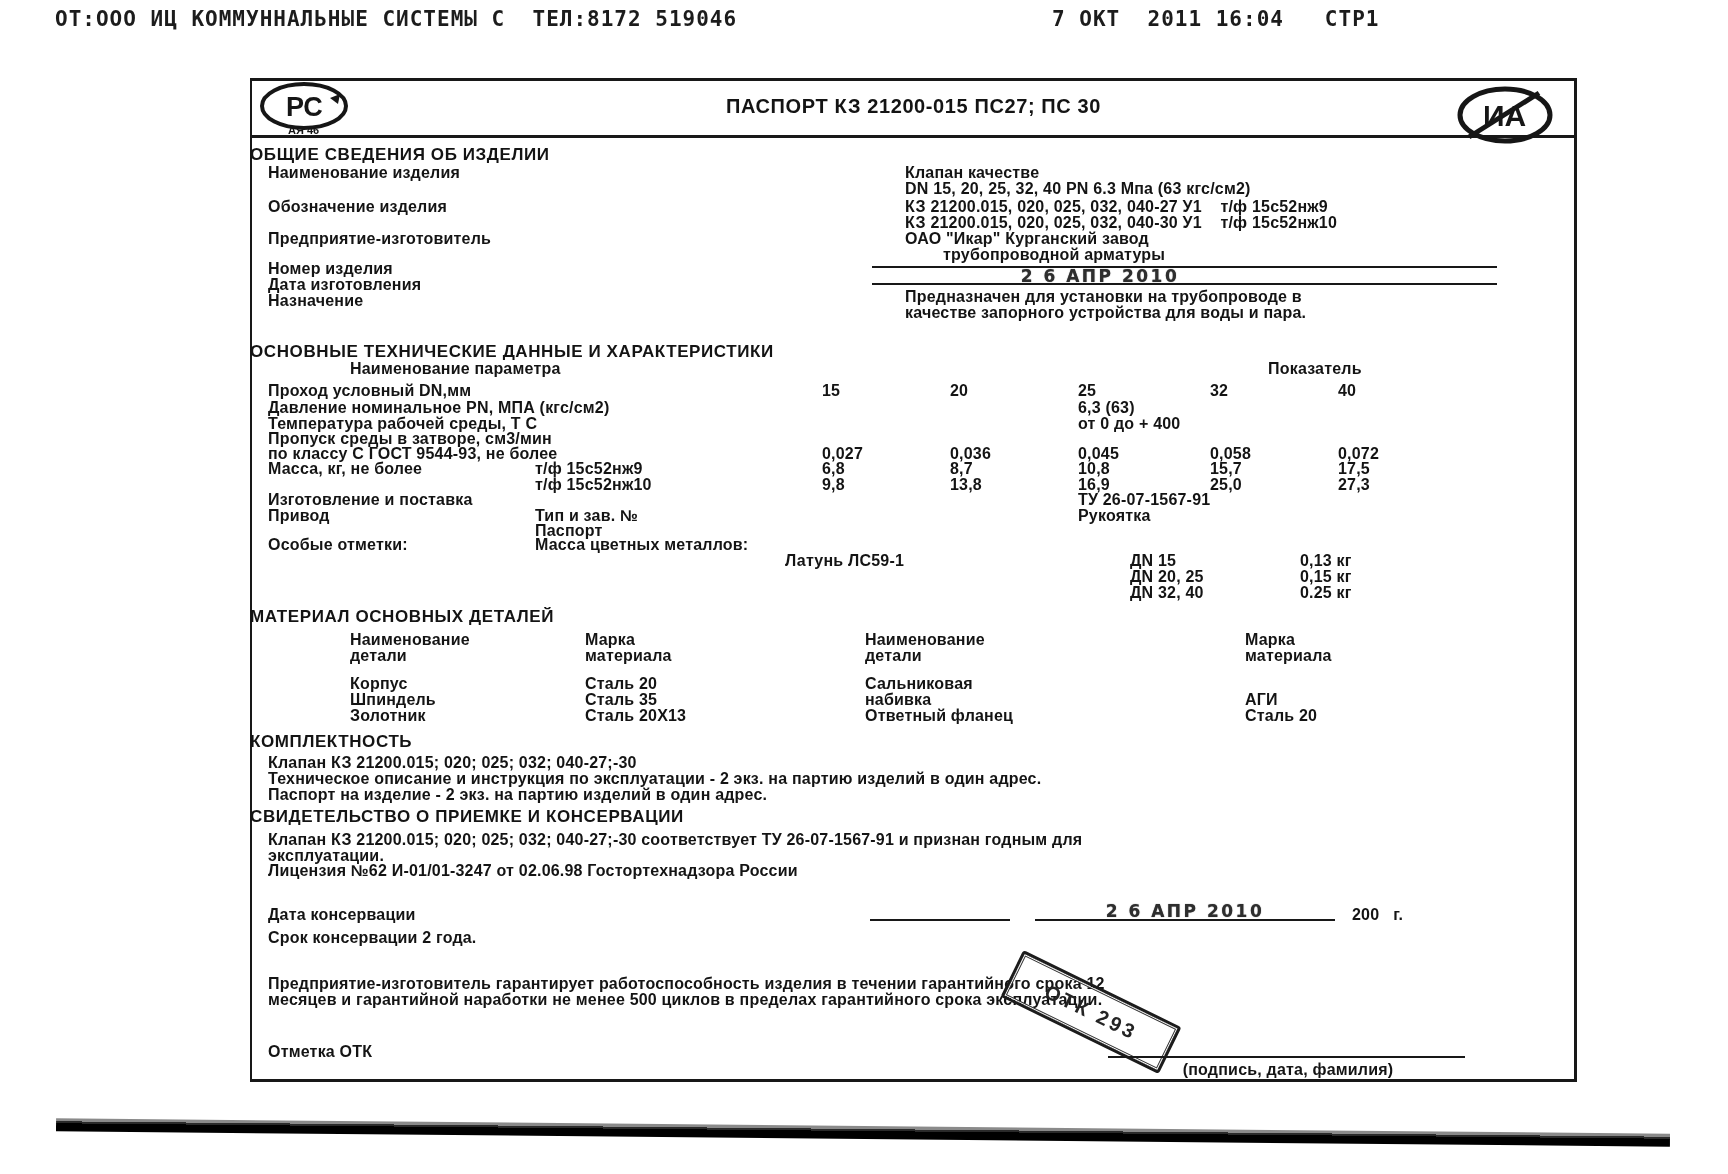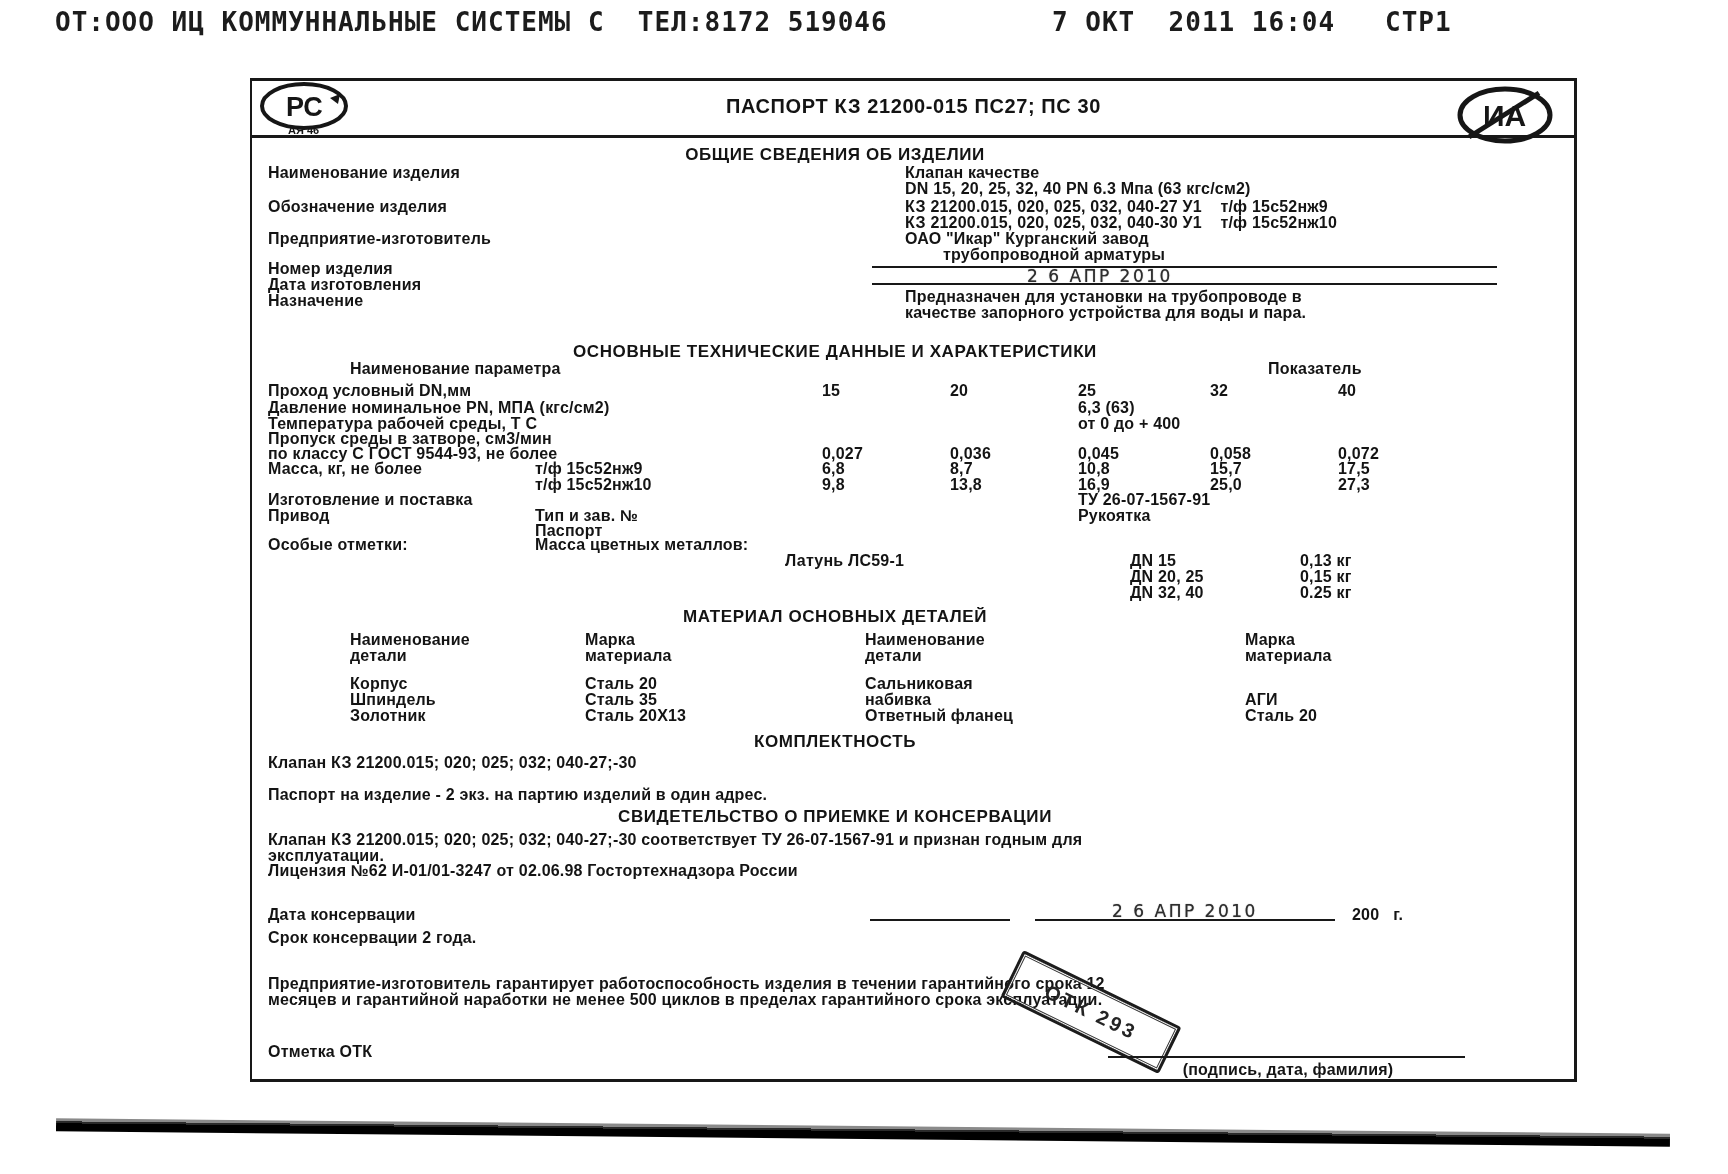--- a/index.html
+++ b/index.html
@@ -1,25 +1,25 @@
 <!DOCTYPE html>
 <html><head>
 <meta charset="utf-8">
 <style>
   html,body{margin:0;padding:0;background:#ffffff;}
   .page{position:relative;width:1728px;height:1174px;background:#fff;overflow:hidden;
         font-family:"Liberation Sans",sans-serif;color:#141414;}
   .t{position:absolute;white-space:pre;font-weight:700;font-size:16px;letter-spacing:.2px;line-height:1;}
   .sec{font-size:17px;letter-spacing:.6px;}
-  .ctr{left:250px;width:1170px;text-align:center;}
+  .ctr{left:250px;width:1170px;}
   .ttl{left:250px;width:1327px;text-align:center;font-size:20px;letter-spacing:.6px;}
   .ln{position:absolute;background:#181818;}
   .fax{position:absolute;white-space:pre;font-family:"DejaVu Sans Mono",monospace;font-weight:700;
-       font-size:26px;letter-spacing:1px;color:#1c1c1c;line-height:1;}
-  .stampdate{position:absolute;white-space:pre;font-family:"DejaVu Sans",sans-serif;font-weight:400;
+       font-size:21px;letter-spacing:1px;color:#1c1c1c;line-height:1;}
+  .stampdate{position:absolute;white-space:pre;font-family:"DejaVu Sans",sans-serif;font-weight:700;
        font-size:17px;letter-spacing:2.5px;color:#2e2e2e;text-shadow:0 0 1px #666;text-align:center;line-height:1;}
   .otk{position:absolute;left:1003px;top:986px;width:170px;height:46px;border:3px solid #1c1c1c;
        transform:rotate(26deg);display:flex;align-items:center;justify-content:center;
        font-weight:700;font-size:20px;letter-spacing:3px;color:#242424;border-radius:3px;
        box-shadow:inset 0 0 0 1px #fff, inset 0 0 0 2px #333;}
   .artifact{position:absolute;left:56px;top:1126px;width:1614px;height:13px;transform:rotate(.55deg);
        background:linear-gradient(#8a8a8a 0 3px,#2a2a2a 3px 5px,#000 5px 100%);}
   svg text{font-family:"Liberation Sans",sans-serif;}
 </style>
 </head>
@@ -140,20 +140,21 @@
   <span class="t" style="left:585px;top:692px">Сталь 35</span>
   <span class="t" style="left:865px;top:692px">набивка</span>
   <span class="t" style="left:1245px;top:692px">АГИ</span>
   <span class="t" style="left:350px;top:708px">Золотник</span>
   <span class="t" style="left:585px;top:708px">Сталь 20Х13</span>
   <span class="t" style="left:865px;top:708px">Ответный фланец</span>
   <span class="t" style="left:1245px;top:708px">Сталь 20</span>
 
   <span class="t sec ctr" style="top:733px">КОМПЛЕКТНОСТЬ</span>
   <span class="t" style="left:268px;top:755px">Клапан КЗ 21200.015; 020; 025; 032; 040-27;-30</span>
+  <span class="t" style="left:268px;top:771px">Техническое описание и инструкция по эксплуатации - 2 экз. на партию изделий в один адрес.</span>
   <span class="t" style="left:268px;top:787px">Паспорт на изделие - 2 экз. на партию изделий в один адрес.</span>
 
   <span class="t sec ctr" style="top:808px">СВИДЕТЕЛЬСТВО О ПРИЕМКЕ И КОНСЕРВАЦИИ</span>
   <span class="t" style="left:268px;top:832px">Клапан КЗ 21200.015; 020; 025; 032; 040-27;-30 соответствует ТУ 26-07-1567-91 и признан годным для</span>
   <span class="t" style="left:268px;top:848px">эксплуатации.</span>
   <span class="t" style="left:268px;top:863px">Лицензия №62 И-01/01-3247 от 02.06.98 Гостортехнадзора России</span>
   <span class="t" style="left:268px;top:907px">Дата консервации</span>
   <div class="ln" style="left:870px;top:919px;width:140px;height:2px"></div>
   <div class="ln" style="left:1035px;top:919px;width:300px;height:2px"></div>
   <span class="stampdate" style="left:1055px;top:903px;width:260px">2 6 АПР 2010</span>

